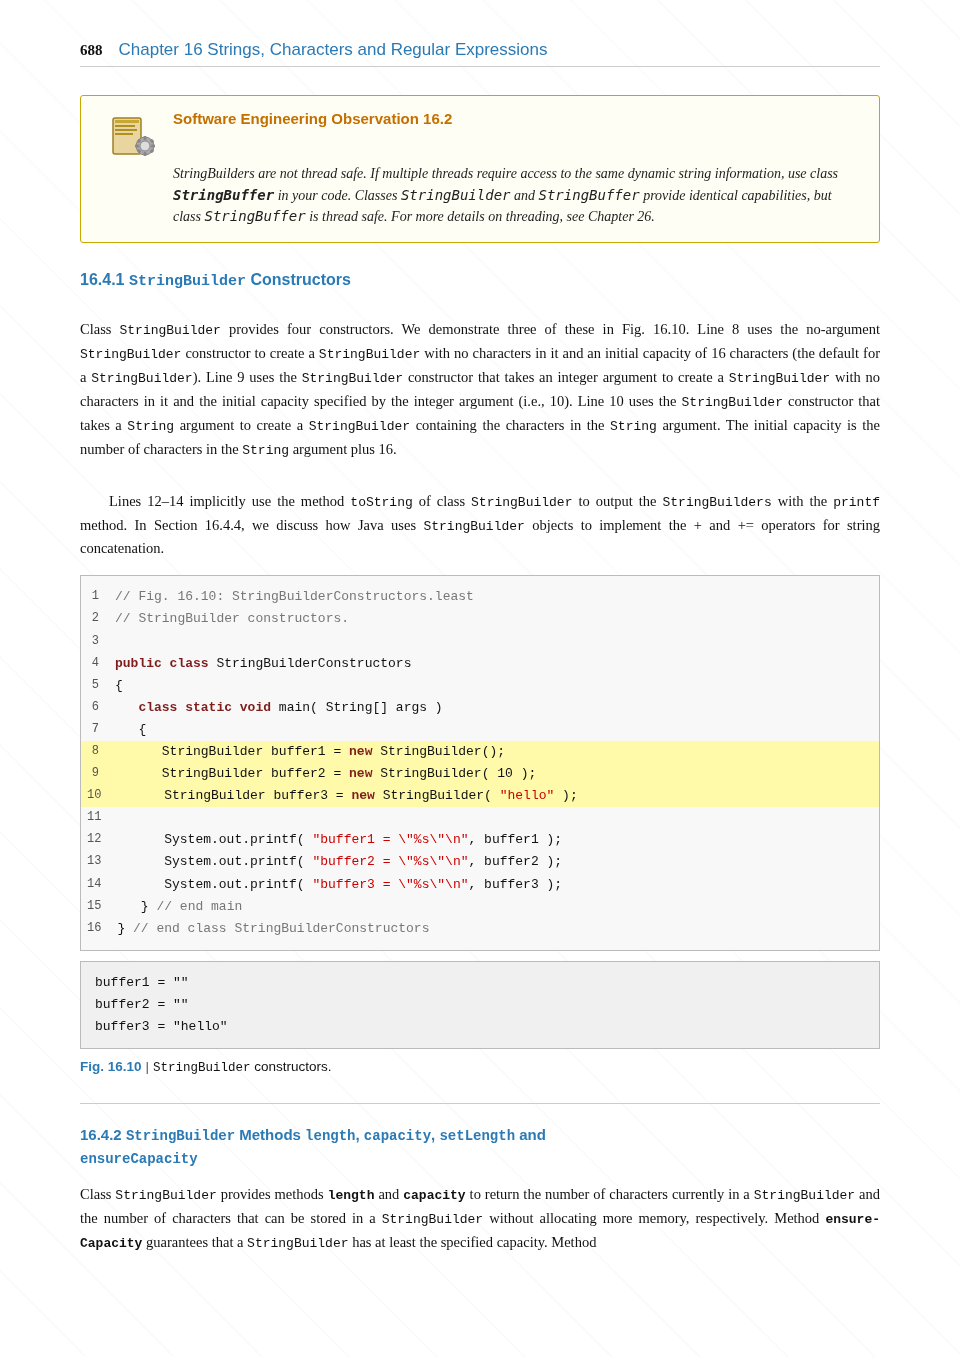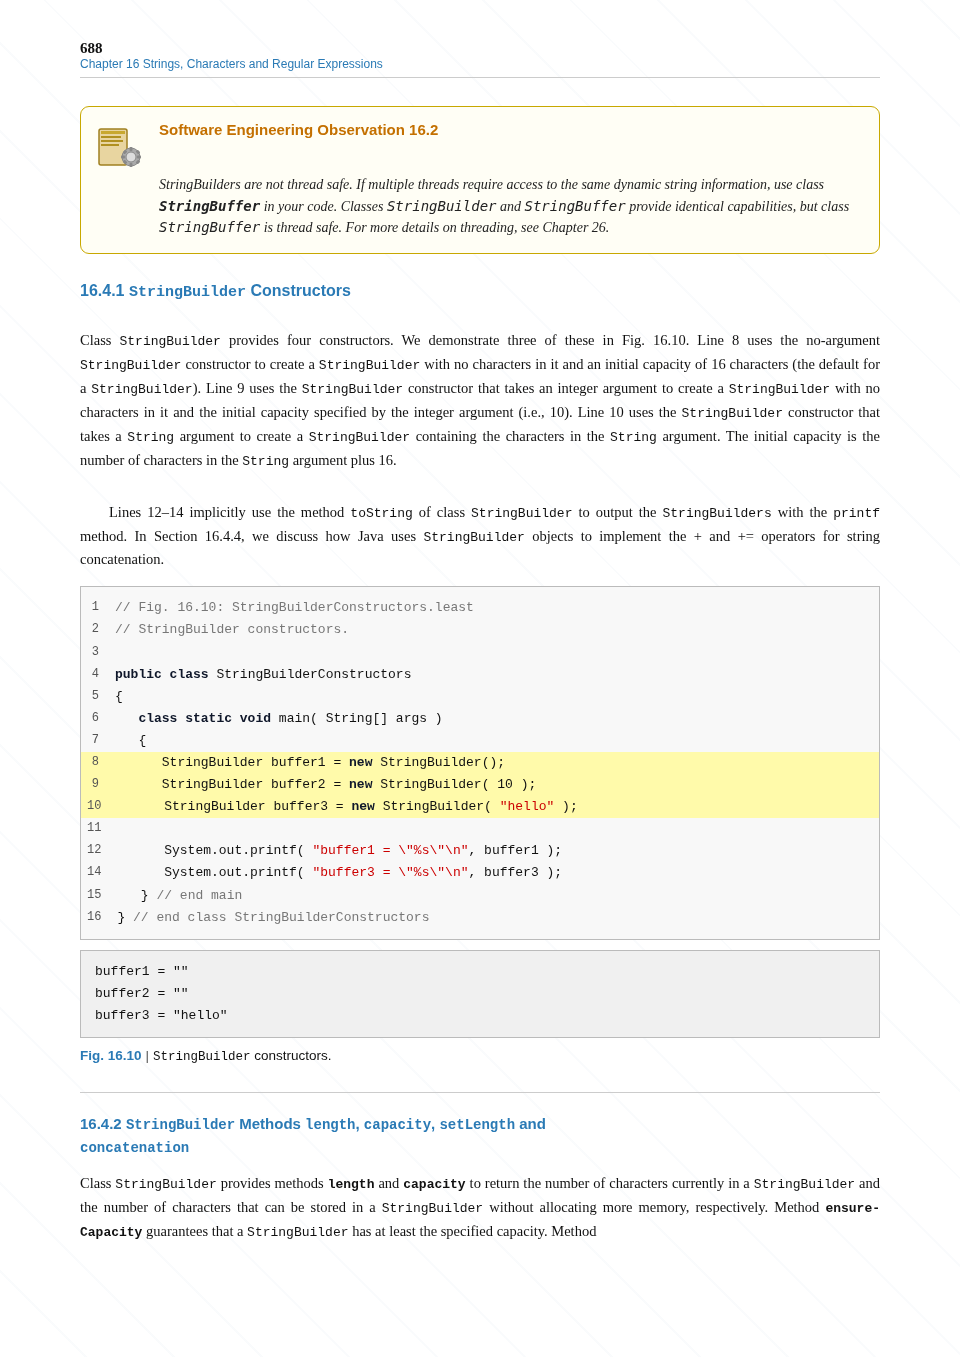--- a/index.html
+++ b/index.html
@@ -36,40 +36,39 @@
       max-width: 960px;
     }
 
     
     .page-header {
       display: flex;
       align-items: baseline;
       border-bottom: 1px solid #ccc;
       padding-bottom: 6px;
       margin-bottom: 28px;
-      flex-direction: column;
     }
     .page-number {
       font-weight: bold;
       font-size: 15px;
       margin-right: 16px;
     }
     .header-chapter {
       color: #2a7ab5;
-      font-size: 12px;
+      font-size: 17px;
       font-family: Arial, sans-serif;
     }
 
     
     .observation-box {
       display: flex;
       align-items: flex-start;
       border: 1.5px solid #c8a800;
-      border-radius: 9px;
-      padding: 14px 12px;
+      border-radius: 3px;
+      padding: 14px 26px;
       margin-bottom: 28px;
       background: #fffef5;
     }
     .obs-icon {
       width: 52px;
       min-width: 52px;
       height: 52px;
       margin-right: 14px;
       display: flex;
       align-items: center;
@@ -169,21 +168,21 @@
       font-size: 12px;
       flex-shrink: 0;
       user-select: none;
     }
     .line-content {
       flex: 1;
       padding-left: 4px;
       white-space: pre;
     }
     
-    .kw { color: #0f172a; font-weight: bold; } 
+    .kw { color: #7f1d1d; font-weight: bold; } 
     .cm { color: #777; } 
     .str { color: #c00; } 
 
     
     .output-block {
       border: 1px solid #bbb;
       background: #f0f0f0;
       font-family: 'Courier New', monospace;
       font-size: 13px;
       line-height: 1.7;
@@ -321,20 +320,24 @@
       </div>
       <div class="code-line">
         <span class="line-num">11</span>
         <span class="line-content"> </span>
       </div>
       <div class="code-line">
         <span class="line-num">12</span>
         <span class="line-content">      System.out.printf( <span class="str">"buffer1 = \"%s\"\n"</span>, buffer1 );</span>
       </div>
       <div class="code-line">
+        <span class="line-num">13</span>
+        <span class="line-content">      System.out.printf( <span class="str">"buffer2 = \"%s\"\n"</span>, buffer2 );</span>
+      </div>
+      <div class="code-line">
         <span class="line-num">14</span>
         <span class="line-content">      System.out.printf( <span class="str">"buffer3 = \"%s\"\n"</span>, buffer3 );</span>
       </div>
       <div class="code-line">
         <span class="line-num">15</span>
         <span class="line-content">   } <span class="cm">// end main</span></span>
       </div>
       <div class="code-line">
         <span class="line-num">16</span>
         <span class="line-content">} <span class="cm">// end class StringBuilderConstructors</span></span>
@@ -352,20 +355,20 @@
   <div class="fig-caption">
     <span class="fig-label">Fig. 16.10</span>
     <span class="fig-bar">|</span>
     <span class="fig-text"><span class="mono">StringBuilder</span> constructors.</span>
   </div>
 
   <hr class="separator">
 
   <div class="subsection-heading">
     16.4.2 <span class="mono">StringBuilder</span> Methods <span class="mono"><strong>length</strong></span>, <span class="mono"><strong>capacity</strong></span>, <span class="mono"><strong>setLength</strong></span> and<br>
-    <span class="mono">concatenation</span>
+    <span class="mono">ensureCapacity</span>
   </div>
 
   <div class="body-text">
     Class <span class="mono">StringBuilder</span> provides methods <span class="bold-mono">length</span> and <span class="bold-mono">capacity</span> to return the number of characters currently in a <span class="mono">StringBuilder</span> and the number of characters that can be stored in a <span class="mono">StringBuilder</span> without allocating more memory, respectively. Method <span class="bold-mono">ensure­Capacity</span> guarantees that a <span class="mono">StringBuilder</span> has at least the specified capacity. Method
   </div>
 
 </div>
 
 </body></html>

